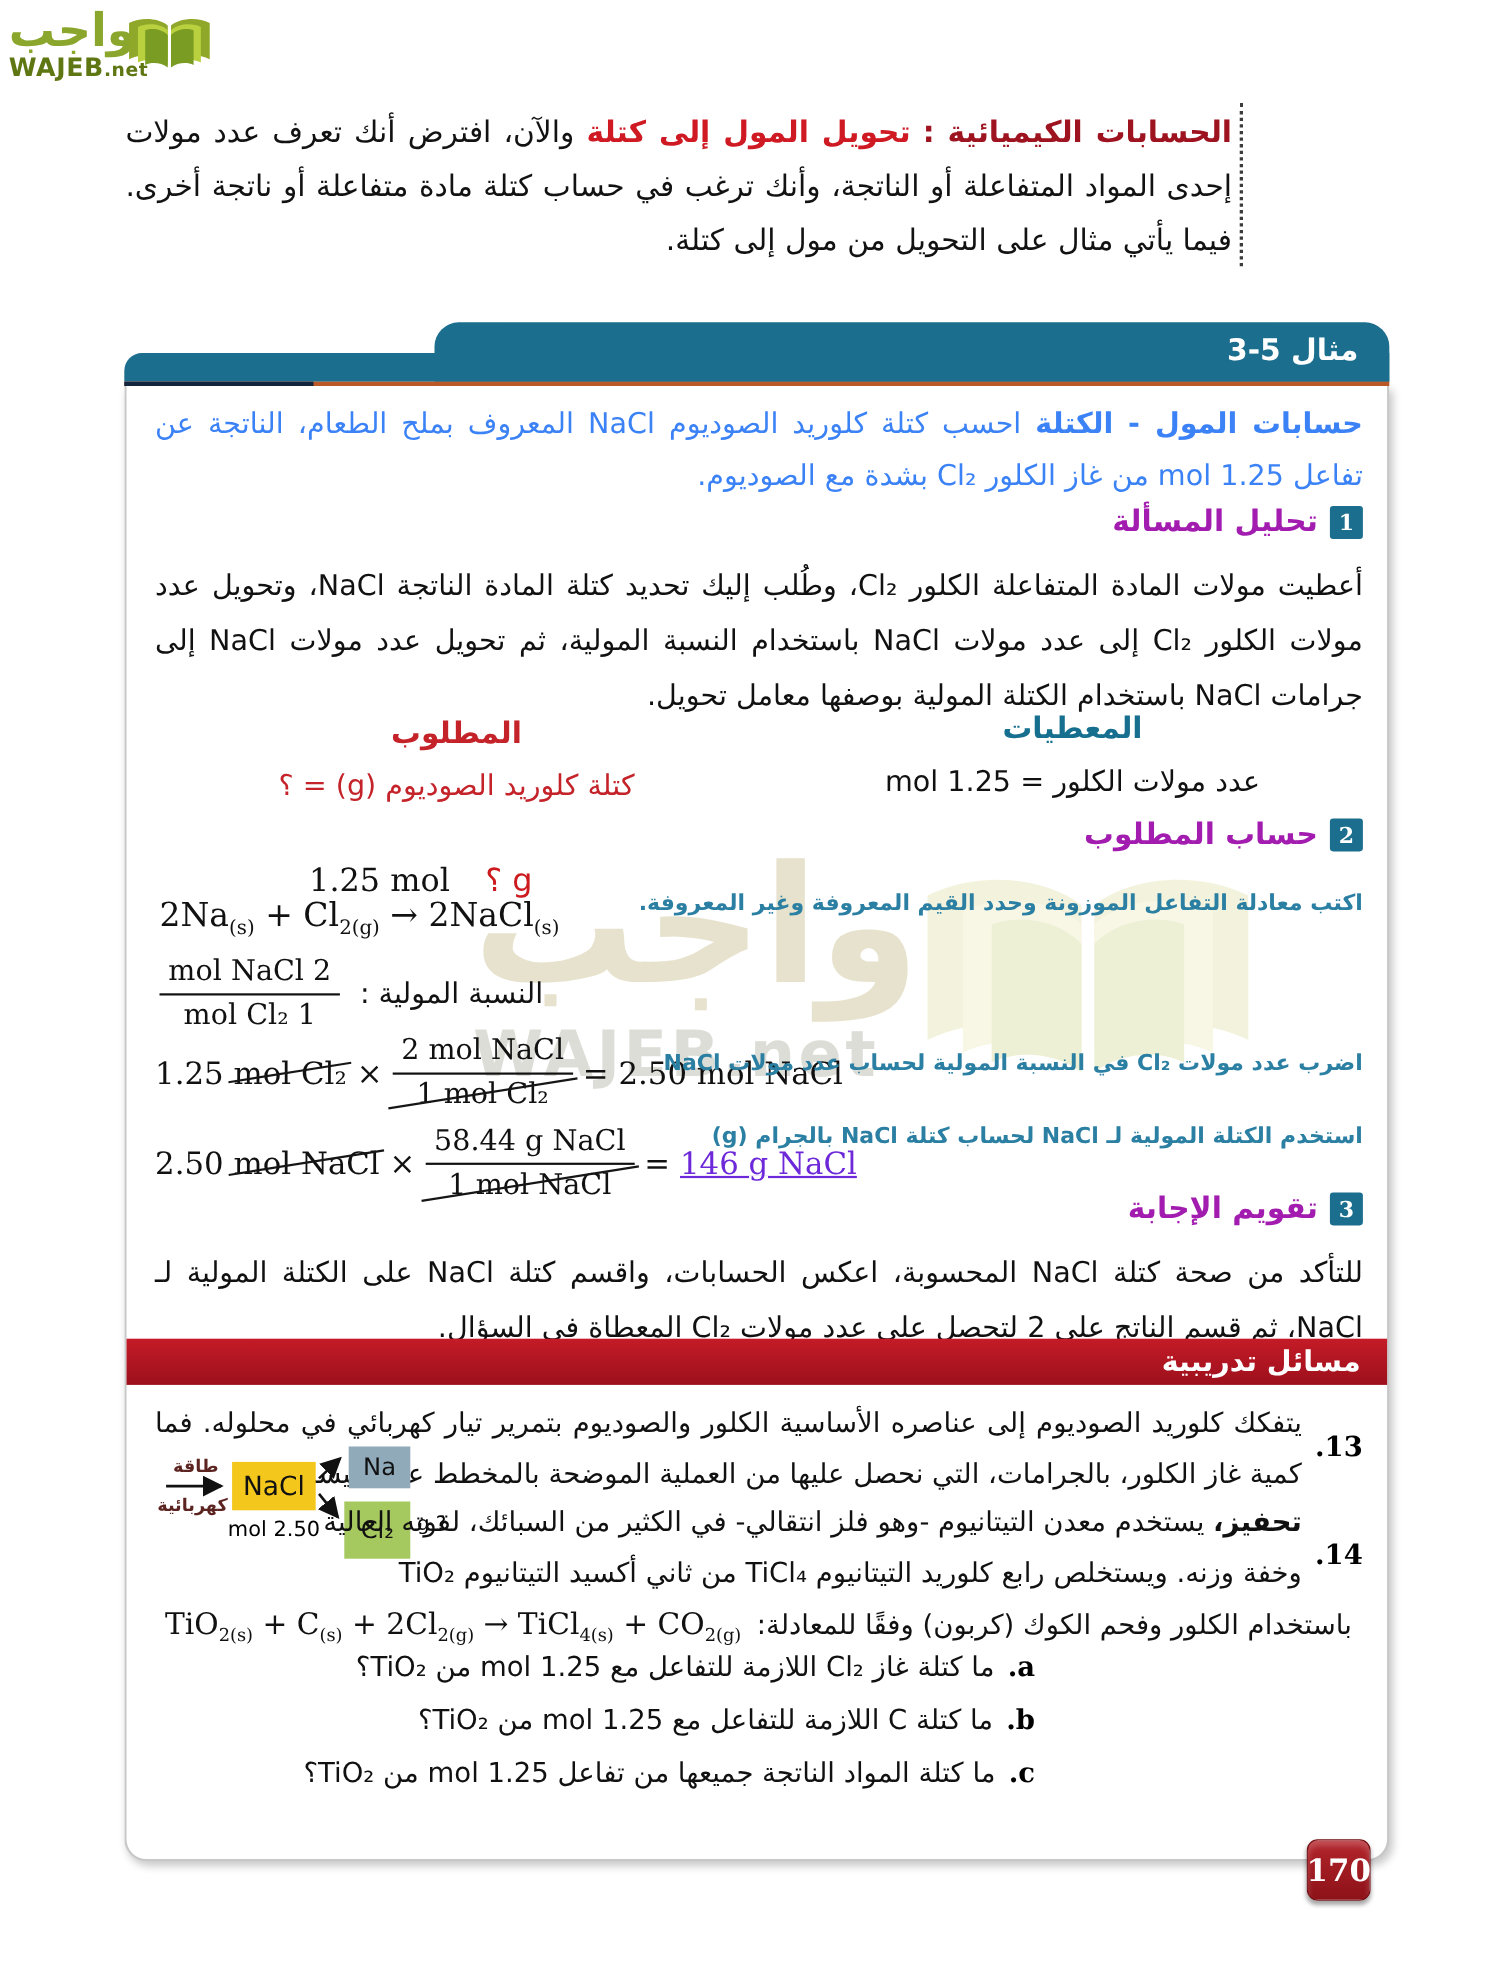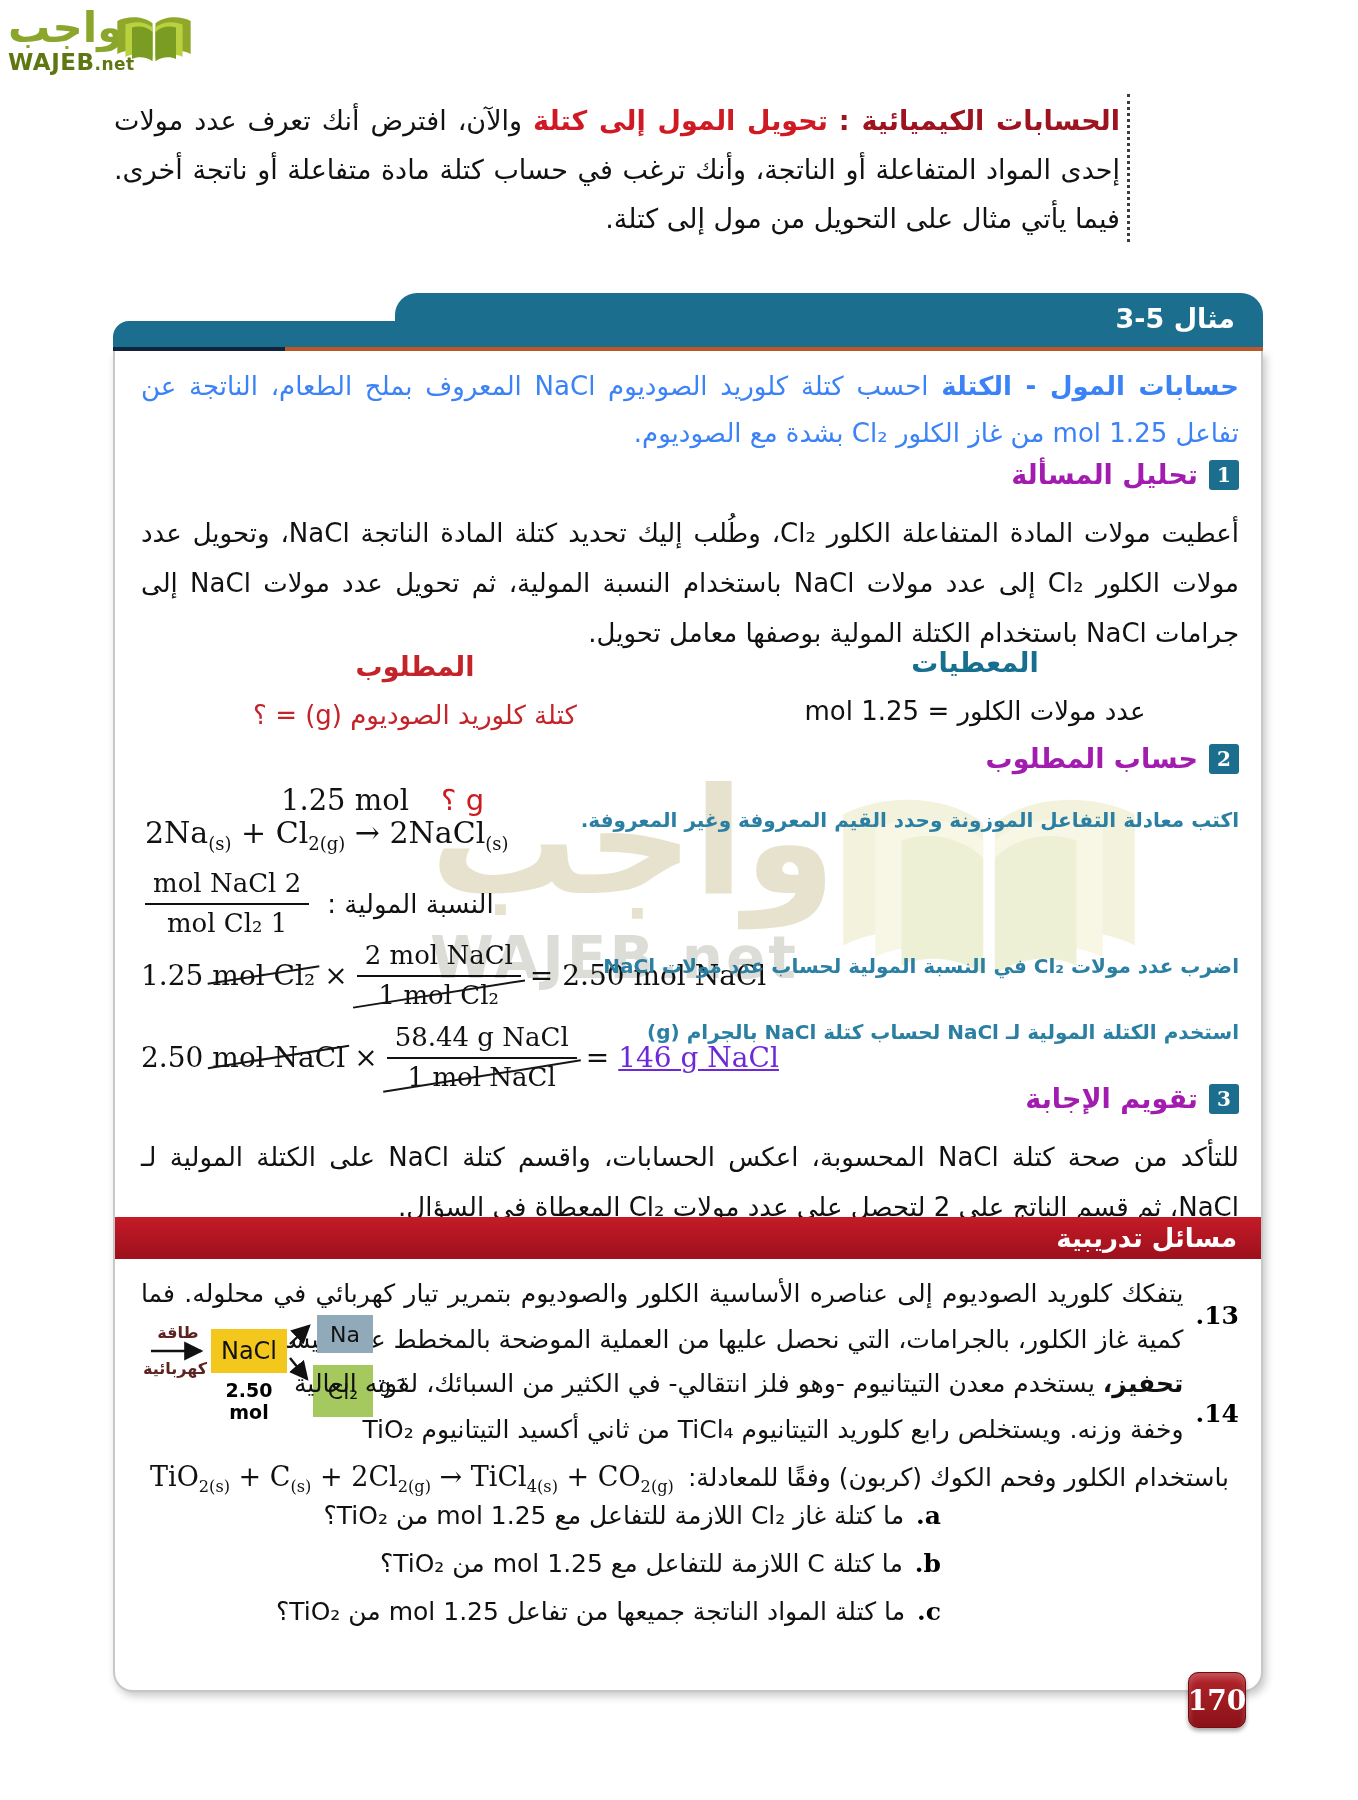--- a/index.html
+++ b/index.html
@@ -97,21 +97,21 @@
 
   
   .diagram { position:absolute; top:962px; left:6px; width:252px; height:136px;margin-left:28px; }
   .dg-energy { position:absolute; left:0; width:58px; text-align:center; font-size:16px; font-weight:bold; color:#5c2420; }
   .dg-energy.top { top:10px; }
   .dg-energy.bottom { top:46px; }
   .dg-box { position:absolute; display:flex; align-items:center; justify-content:center; color:#111; }
   .dg-nacl { left:62px; top:16px; width:76px; height:44px; background:#f3c71c; font-size:24px; }
   .dg-na { left:168px; top:2px; width:56px; height:38px; background:#90aaba; font-size:22px; }
   .dg-cl2 { left:164px; top:52px; width:60px; height:52px; background:#a5c95f; font-size:22px; }
-  .dg-amount { position:absolute; left:56px; top:66px; width:88px; text-align:center; font-size:19px;font-weight:bold; }
+  .dg-amount { position:absolute; left:56px; top:66px; width:88px; text-align:center; font-size:19px; }
   .dg-unknown { position:absolute; left:230px; top:62px; font-size:18px; white-space:nowrap; }
   .dg-arrows { position:absolute; inset:0; }
 
   
   .page-badge { position:absolute; left:1188px; top:1672px; width:58px; height:56px; border-radius:10px; background:linear-gradient(180deg,#b3242b,#8c1218); border:1px solid #6f0d12; box-shadow:0 3px 4px rgba(0,0,0,0.35), inset 0 5px 6px rgba(255,255,255,0.22); display:flex; align-items:center; justify-content:center; color:#fff; font-family:"DejaVu Serif", serif; font-weight:bold; font-size:28px; }
 </style>
 </head>
 <body>
 
 <div id="page">

